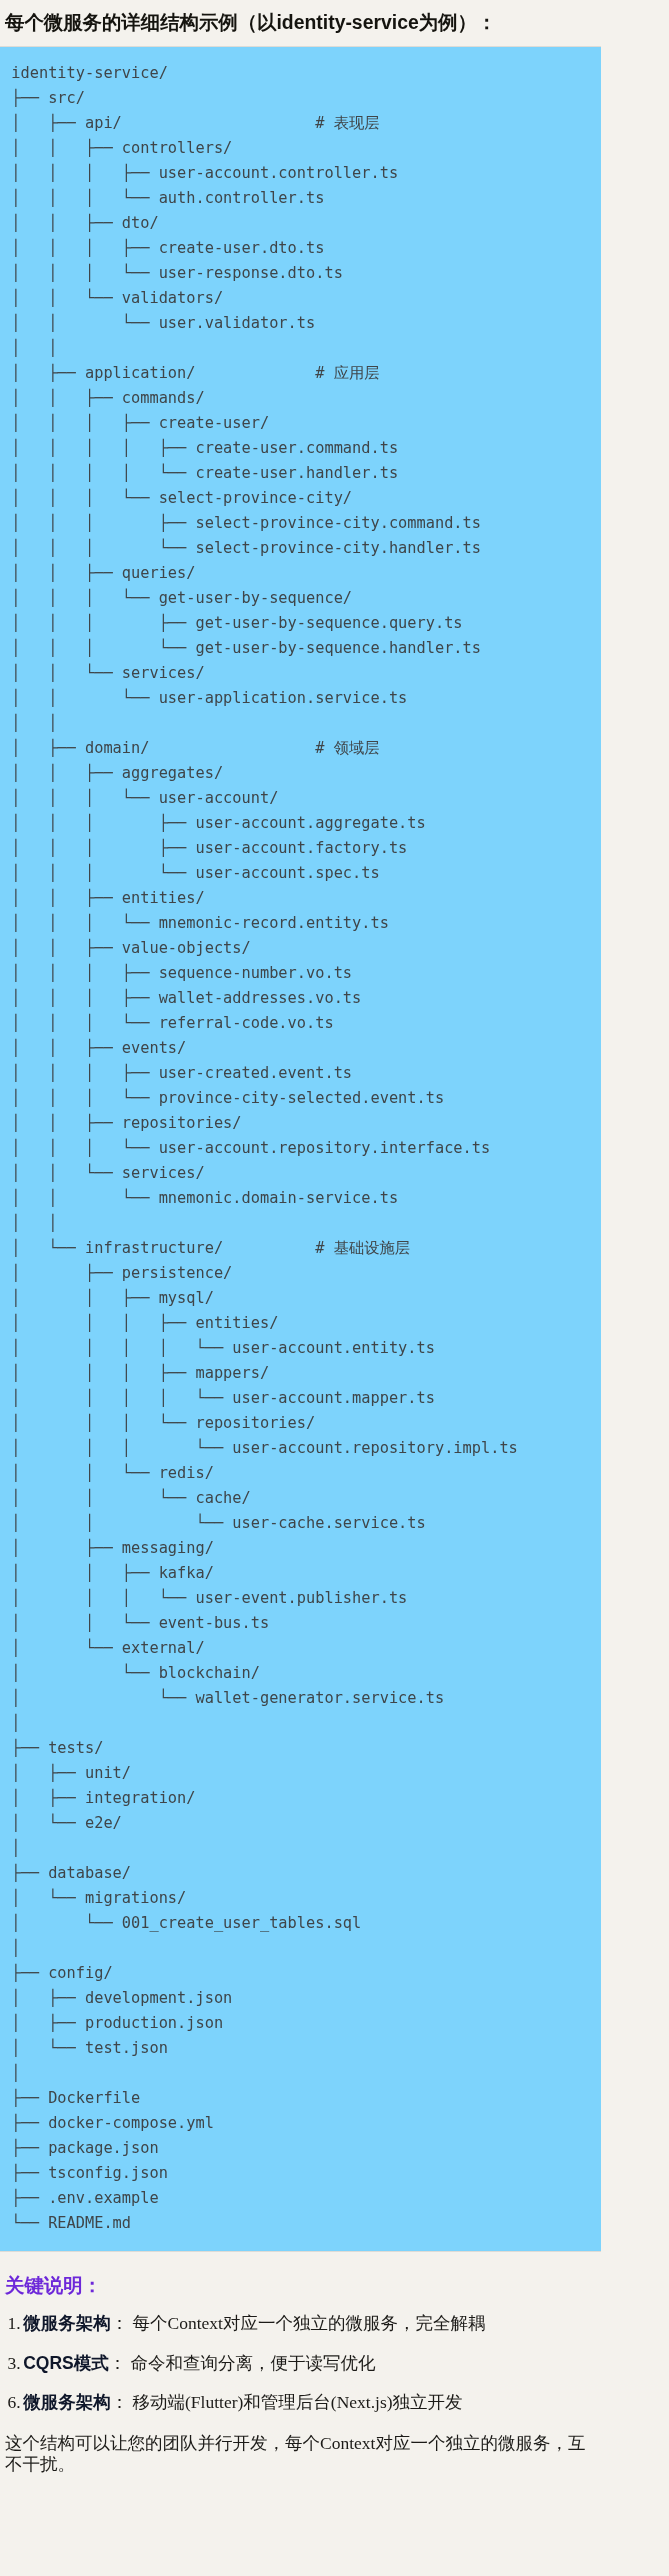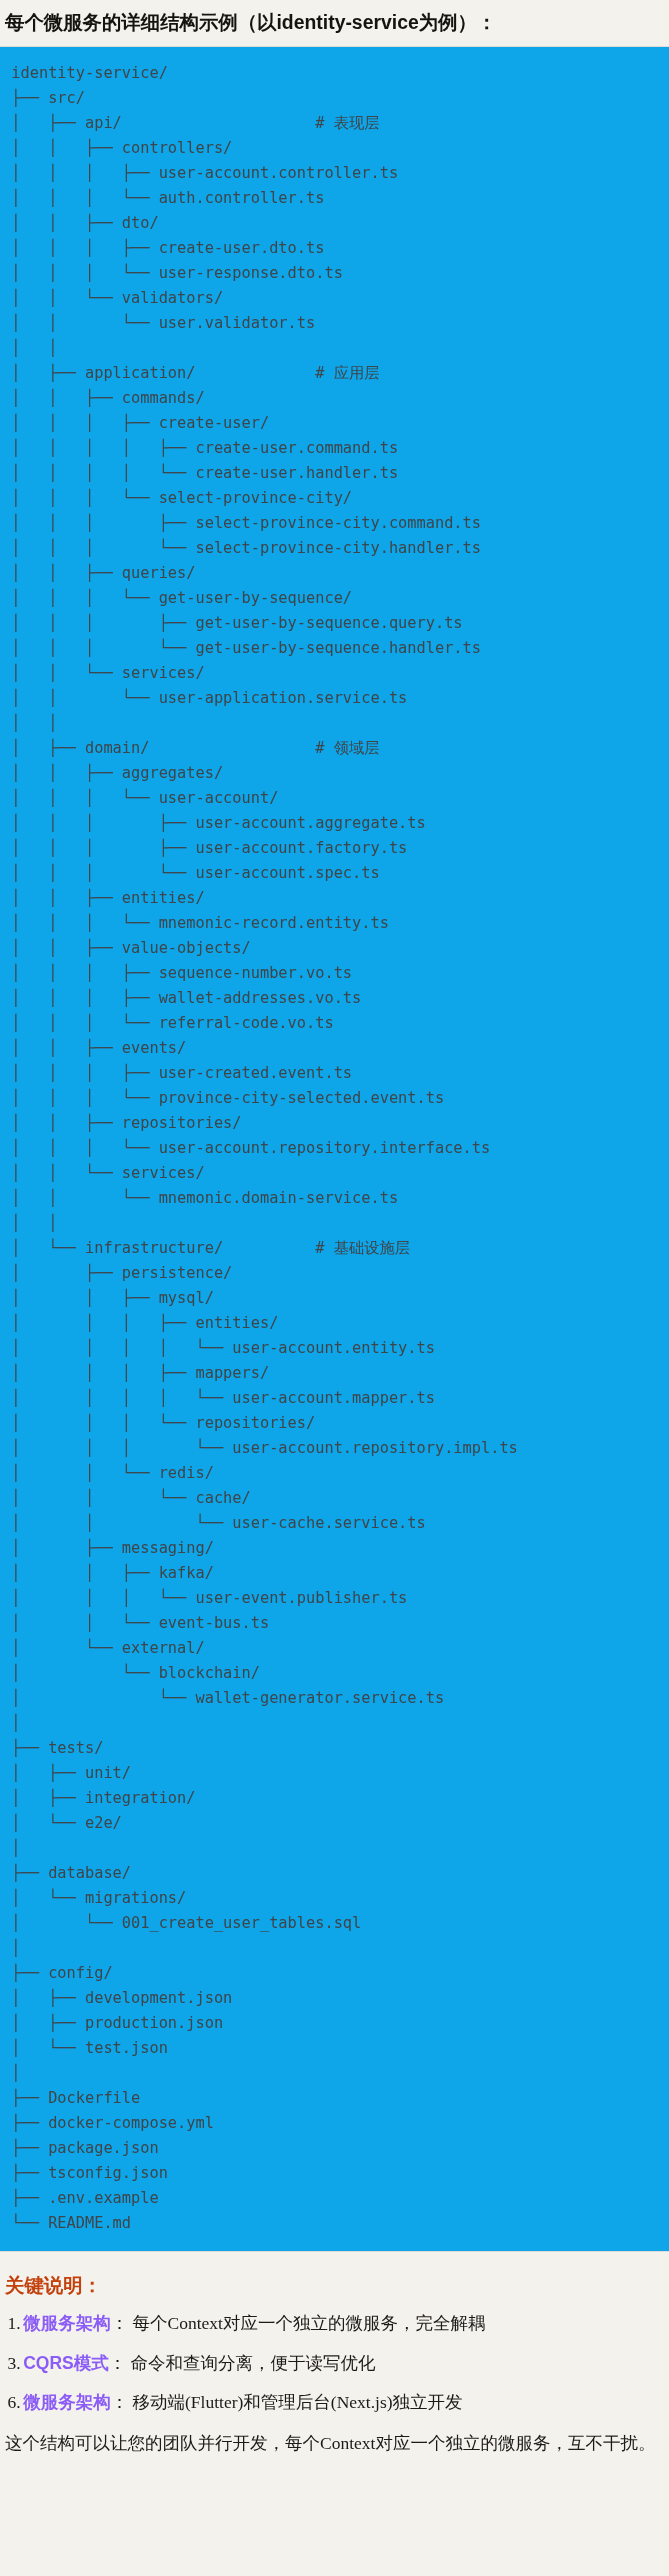--- a/index.html
+++ b/index.html
@@ -3,76 +3,76 @@
 <meta charset="utf-8">
 <style>
   html, body {
     margin: 0;
     padding: 0;
     background: #f4f2ed;
     color: #1c1b18;
     font-family: "Liberation Serif", serif;
   }
   .page {
-    width: 669px;
+    width: 601px;
     box-sizing: border-box;
     padding: 0 5px;
   }
   .doc-title {
     margin: 0;
     padding: 8.8px 0 10px 0;
     font-size: 19.4px;
     line-height: 1.4;
     font-weight: bold;
     color: #15140f;
     font-family: "Liberation Sans", sans-serif;
   }
   .codeblock {
     margin: 0 -5px;
-    background: #0ea5e9;
+    background: #7dd3fc;
     border-top: 0.6px solid #dedcd6;
     border-bottom: 0.6px solid #dedcd6;
     padding: 13.8px 10px 15px 11.3px;
     overflow: hidden;
   }
   .codeblock pre {
     margin: 0;
     font-family: "DejaVu Sans Mono", monospace;
     font-size: 15.3px;
     line-height: 25px;
     color: #3f4549;
     white-space: pre;
   }
   .notes-heading {
     margin: 22.5px 0 16.3px 0;
     font-size: 19.4px;
     line-height: 1.15;
     font-weight: bold;
-    color: #c2410c;
+    color: #6d28d9;
     font-family: "Liberation Sans", sans-serif;
   }
   ol.notes-list {
     list-style: none;
     margin: 0;
     padding: 0 0 0 2.5px;
   }
   ol.notes-list li {
     font-size: 17.5px;
     line-height: 1.16;
     margin: 0 0 19.4px 0;
     color: #1c1b18;
   }
   ol.notes-list .num {
     font-family: "Liberation Serif", serif;
     margin-right: 2.5px;
   }
   ol.notes-list .term {
     font-weight: bold;
     font-family: "Liberation Sans", sans-serif;
-    color: #8b5cf6;
+    color: #0f172a;
   }
   .closing {
     margin: 20px 0 12.5px 0;
     font-size: 17.5px;
     line-height: 1.2;
     padding-left: 0;
   }
 </style>
 </head>
 <body>

